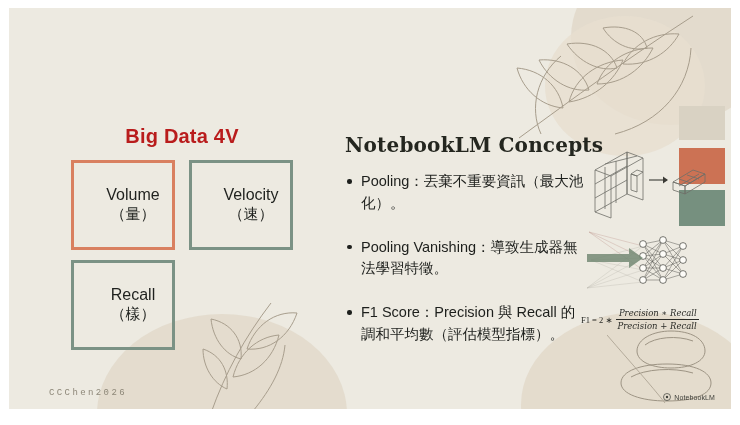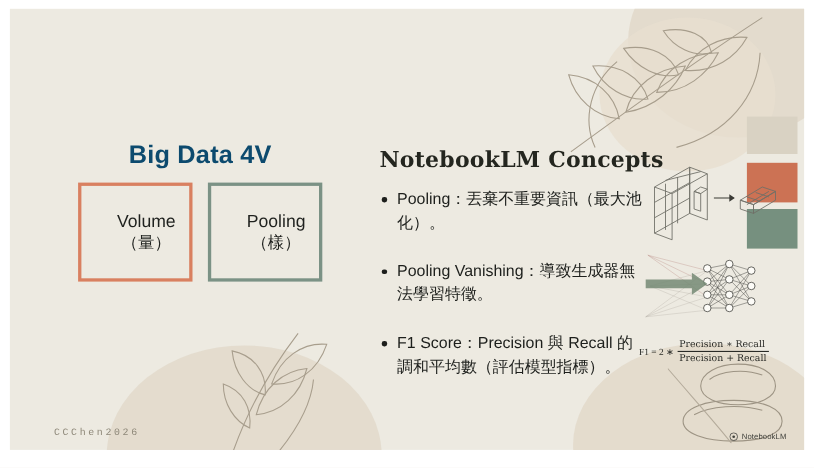--- a/index.html
+++ b/index.html
@@ -94,22 +94,22 @@
 
   
   #left-col {
     position: absolute;
     left: 48px;
     top: 100px;
     width: 250px;
   }
   #left-heading {
     text-align: center;
-    font-size: 23px;
-    color: #0c4a6e;
+    font-size: 20px;
+    color: #b91c1c;
     font-family: "Liberation Sans", sans-serif;
     letter-spacing: .2px;
     margin-bottom: 12px;
   }
   #v-grid {
     display: grid;
     grid-template-columns: 104px 104px;
     grid-template-rows: 90px 90px;
     gap: 10px 14px;
     justify-content: center;
@@ -181,21 +181,22 @@
     font-size: 8.5px;
     color: #2a2b27;
     display: flex;
     align-items: center;
     white-space: nowrap;
   }
   #f1-lhs { margin-right: 3px; font-family: Liberation Serif, serif; }
   #f1-frac {
     display: inline-flex;
     flex-direction: column;
-    text-align: left;
+    text-align: right;
+    font-style: italic;
   }
   #f1-num { padding: 0 2px 1px 2px; }
   #f1-den { padding: 1px 2px 0 2px; border-top: 1px solid #2a2b27; }
 
   
   #watermark {
     position: absolute;
     left: 40px;
     bottom: 11px;
     font-size: 9px;
@@ -320,23 +321,27 @@
 
     <section id="left-col">
       <h2 id="left-heading">Big Data 4V</h2>
       <div id="v-grid">
 
         <div class="v-card">
           <span class="v-en">Volume</span>
           <span class="v-zh">（量）</span>
         </div>
 
-
         <div class="v-card green">
-          <span class="v-en">Pooling</span>
+          <span class="v-en">Velocity</span>
+          <span class="v-zh">（速）</span>
+        </div>
+
+        <div class="v-card green">
+          <span class="v-en">Recall</span>
           <span class="v-zh">（樣）</span>
         </div>
 
 
       </div>
     </section>
 
     <section id="right-col">
       <h2 id="right-heading">NotebookLM Concepts</h2>
       <p class="bullet">Pooling：丟棄不重要資訊（最大池化）。</p>

